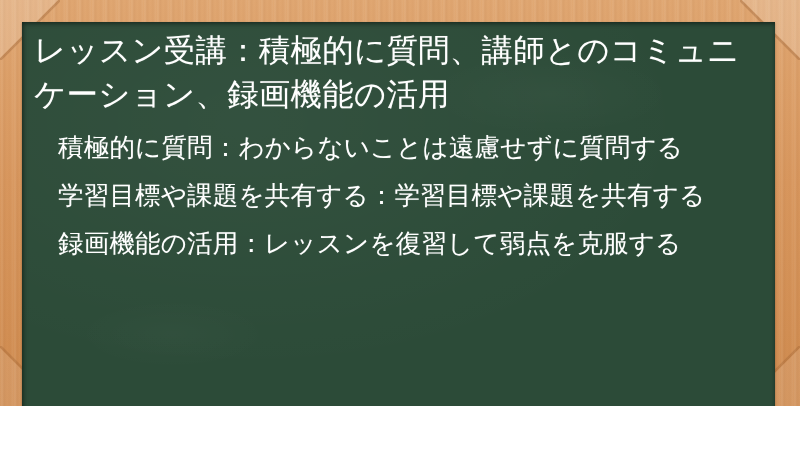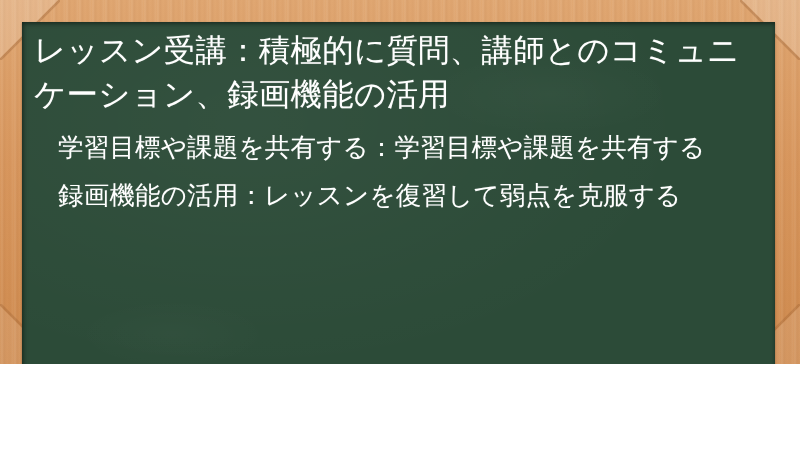--- a/index.html
+++ b/index.html
@@ -11,21 +11,21 @@
     width: 800px;
     height: 450px;
     overflow: hidden;
     font-family: "DejaVu Sans", "Liberation Sans", sans-serif;
   }
 
   
   .slide {
     position: relative;
     width: 800px;
-    height: 364px;
+    height: 406px;
     overflow: hidden;
     background: #d7975f;
   }
 
   .frame-wood {
     position: absolute;
     inset: 0;
     background:
       repeating-linear-gradient(
         90deg,
@@ -159,20 +159,21 @@
   <div class="miter br"></div>
 
   <div class="board">
     <div class="board-smudge"></div>
 
     <div class="content">
 
       <h1 class="title">レッスン受講：積極的に質問、講師とのコミュニケーション、録画機能の活用</h1>
 
       <ul class="bullets">
+        <li class="bullet">積極的に質問：わからないことは遠慮せずに質問する</li>
         <li class="bullet">学習目標や課題を共有する：学習目標や課題を共有する</li>
         <li class="bullet">録画機能の活用：レッスンを復習して弱点を克服する</li>
       </ul>
 
     </div>
   </div>
 
   <div class="chalk"></div>
 
   <div class="ledge">

